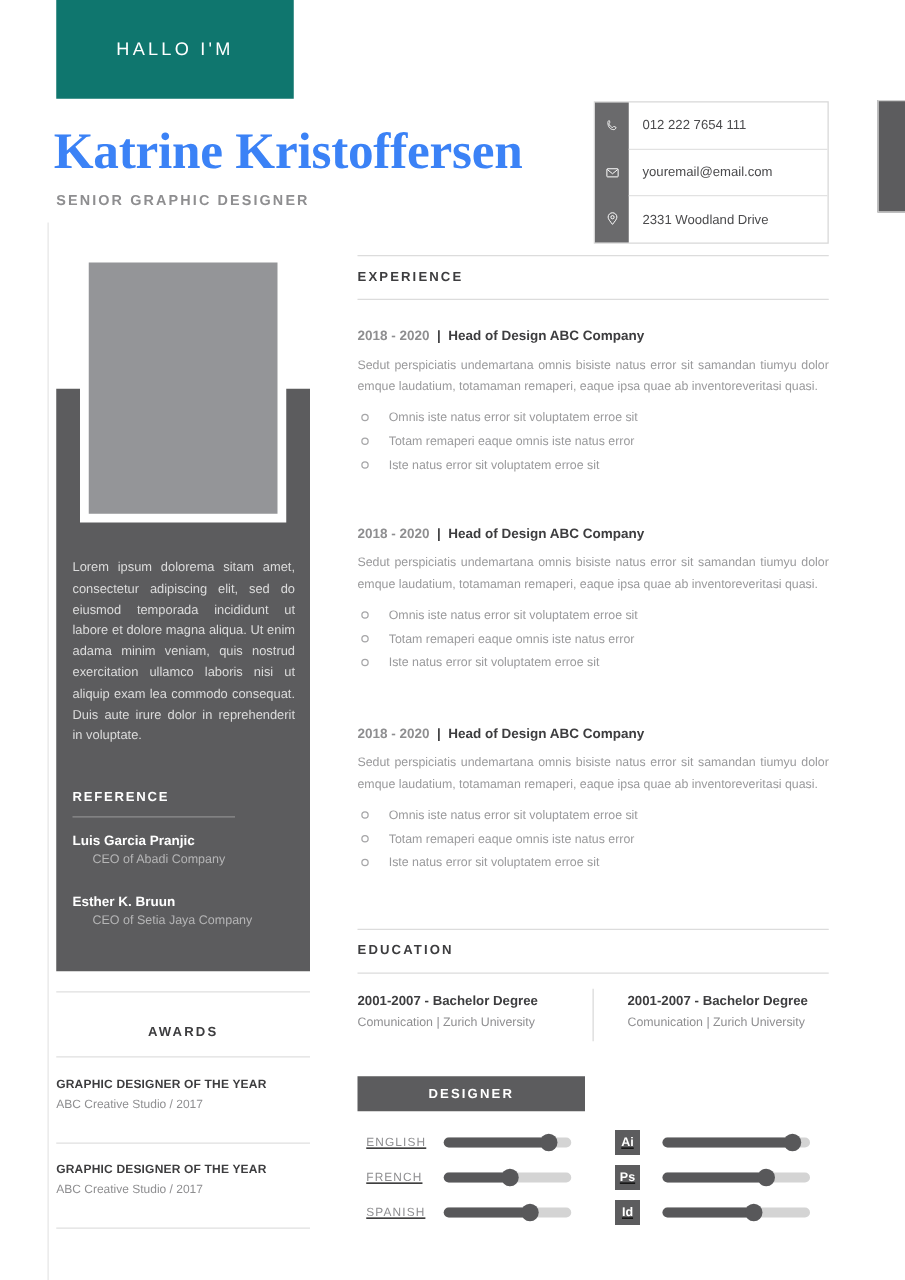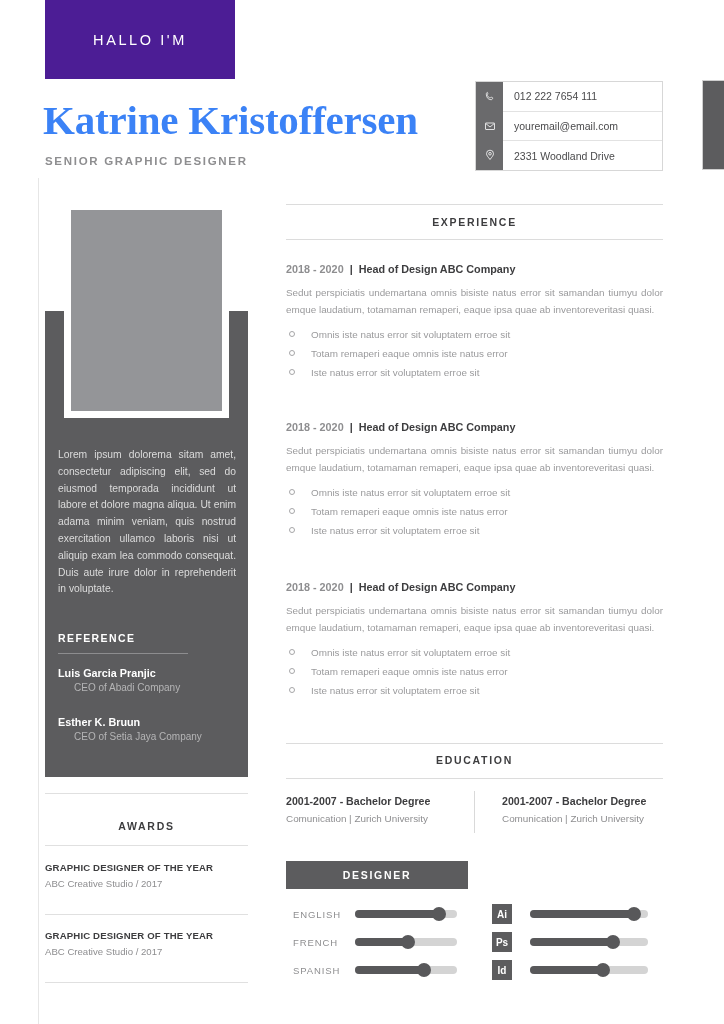--- a/index.html
+++ b/index.html
@@ -7,21 +7,21 @@
     width: 724px; height: 1024px;
     background: #ffffff;
     font-family: "Liberation Sans", sans-serif;
     overflow: hidden;
   }
   .page { position: relative; width: 724px; height: 1024px; background:#fff; }
 
   
   .hallo-box {
     position: absolute; left: 45px; top: 0; width: 190px; height: 79px;
-    background: #4c1d95;
+    background: #0f766e;
     display: flex; align-items: center; justify-content: center;
   }
   .hallo-text {
     color: #ffffff; font-size: 14.5px; letter-spacing: 2.6px; font-weight: 400;
   }
   .name {
     position: absolute; left: 43px; top: 96px;
     font-family: "Liberation Serif", serif;
     font-size: 41px; font-weight: 700; color: #3b82f6;
     letter-spacing: -0.2px; white-space: nowrap;
@@ -32,21 +32,21 @@
   }
 
   
   .right-bar {
     position: absolute; left: 702px; top: 80px; width: 24px; height: 90px;
     background: #5c5c5e; border: 1px solid #cfcfcf;
   }
 
   
   .contact {
-    position: absolute; left: 475px; top: 81px; width: 188px; height: 90px;
+    position: absolute; left: 475px; top: 81px; width: 188px; height: 114px;
     border: 1px solid #d7d7d7; background:#fff;
     display: flex;
   }
   .contact-icons {
     width: 27px; background: #6a6a6c; display: flex; flex-direction: column;
   }
   .c-icon {
     flex: 1; display: flex; align-items: center; justify-content: center;
     color: #ffffff;
   }
@@ -105,21 +105,21 @@
     background: #e0e0e0;
   }
   .award { position: absolute; left: 45px; width: 210px; }
   .award-name { font-size: 9.6px; font-weight: 700; color: #3d3d3f; letter-spacing: 0.15px; }
   .award-sub { font-size: 9.6px; color: #8e8e90; margin-top: 5px; }
   .award-rule { position: absolute; left: 45px; width: 203px; height: 1px; background: #e0e0e0; }
 
   
   .sec-rule { position: absolute; left: 286px; width: 377px; height: 1px; background: #dcdcdc; }
   .sec-title {
-    position: absolute; left: 286px; width: 377px; text-align: center;
+    position: absolute; left: 286px; width: 377px; 
     font-size: 10.5px; letter-spacing: 1.7px; font-weight: 700; color: #3d3d3f;
   }
 
   .job { position: absolute; left: 286px; width: 377px; }
   .job-head { font-size: 10.8px; margin-bottom: 9px; }
   .job-years { color: #8e8e90; font-weight: 700; }
   .job-sep { color: #3d3d3f; font-weight: 700; margin: 0 3px; }
   .job-title { color: #3d3d3f; font-weight: 700; }
   .job-desc {
     font-size: 9.9px; line-height: 17px; color: #9a9a9c; text-align: justify;
@@ -143,21 +143,21 @@
     background: #d9d9d9;
   }
 
   
   .skill-head {
     position: absolute; height: 28px; background: #5c5c5e;
     display: flex; align-items: center; justify-content: center;
     color: #fff; font-size: 10.5px; letter-spacing: 1.7px; font-weight: 700;
   }
   .skill-row {
-    position: absolute; display: flex; align-items: center; height: 20px;
+    position: absolute; display: flex; align-items: center; height: 20px; text-decoration: underline;
   }
   .skill-label {
     width: 62px; font-size: 9.5px; letter-spacing: 0.9px; color: #8e8e90;
   }
   .badge {
     width: 20px; height: 20px; background: #5c5c5e; color: #fff;
     display: flex; align-items: center; justify-content: center;
     font-size: 10px; font-weight: 700;
   }
   .track {

